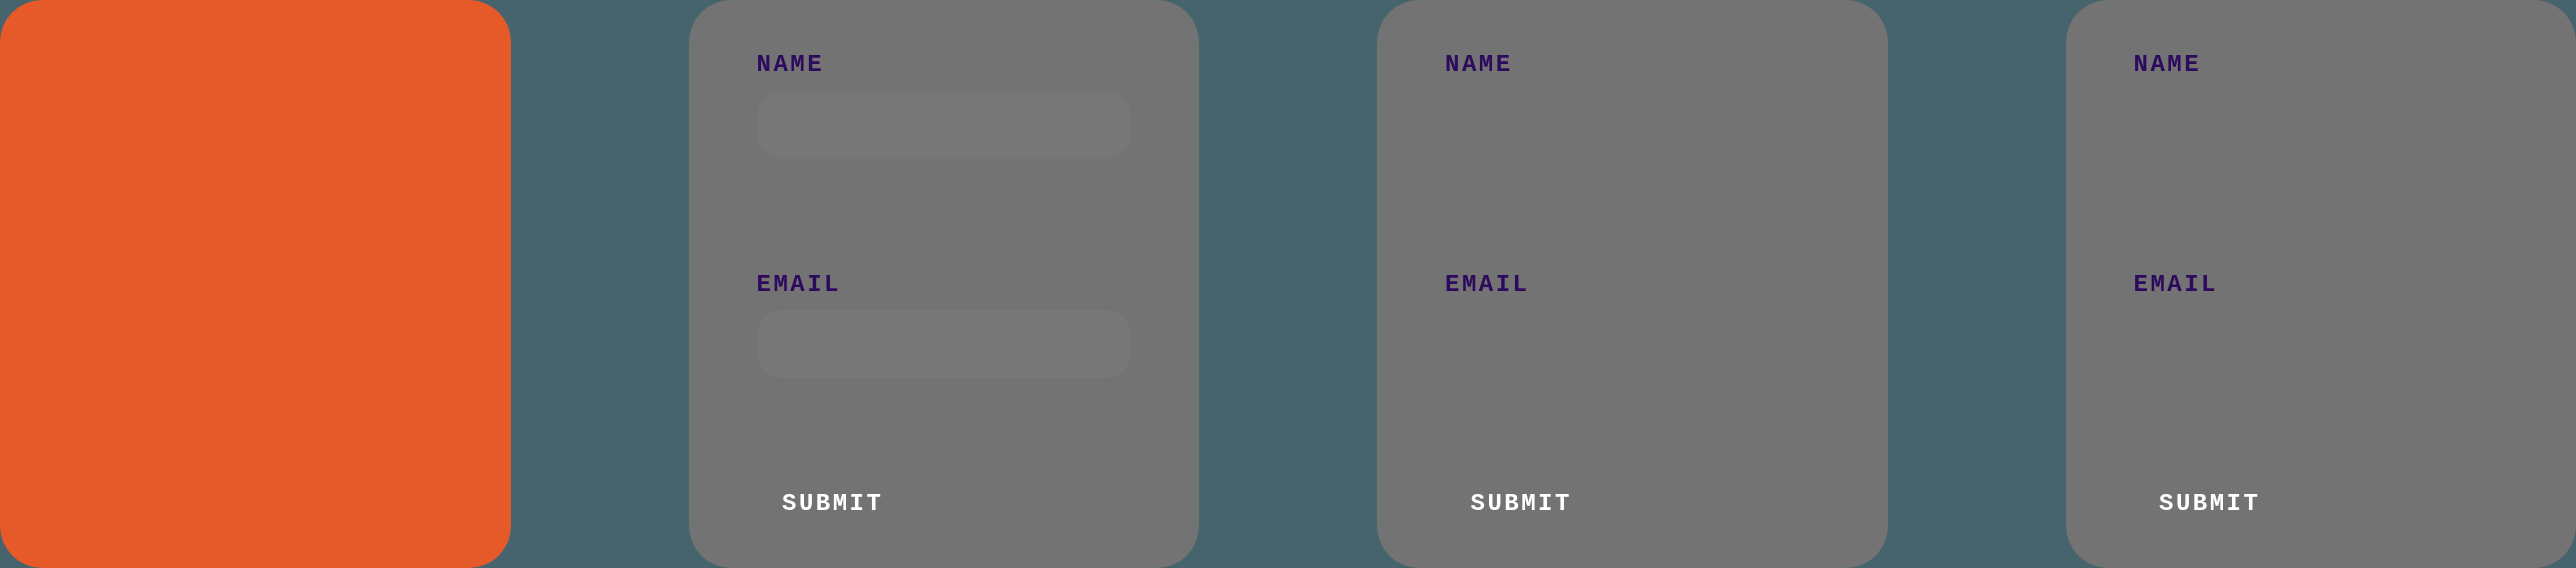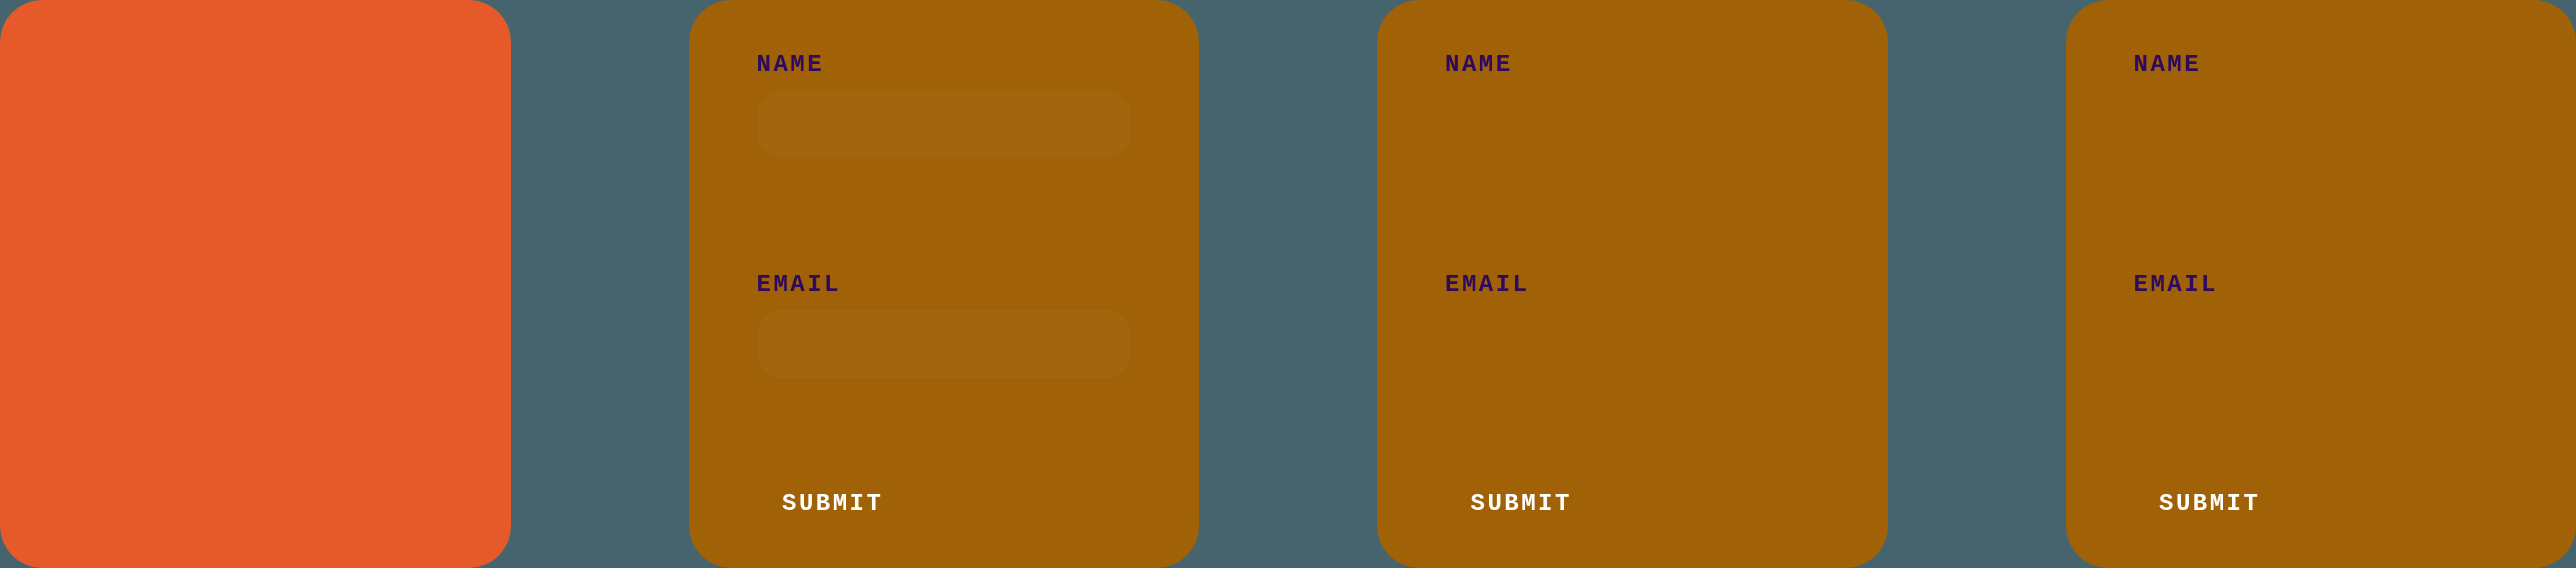--- a/index.html
+++ b/index.html
@@ -27,21 +27,21 @@
       flex-direction: column;
       justify-content: space-between;
     }
     
     .card-orange {
       background-color: #e55a28;
       width: 538px;
     }
     
     .card-purple {
-      background-color: #a16207;
+      background-color: #737373;
       width: 538px;
     }
     
     .form-group {
       display: flex;
       flex-direction: column;
       gap: 12.7px;
     }
     
     .form-label {

